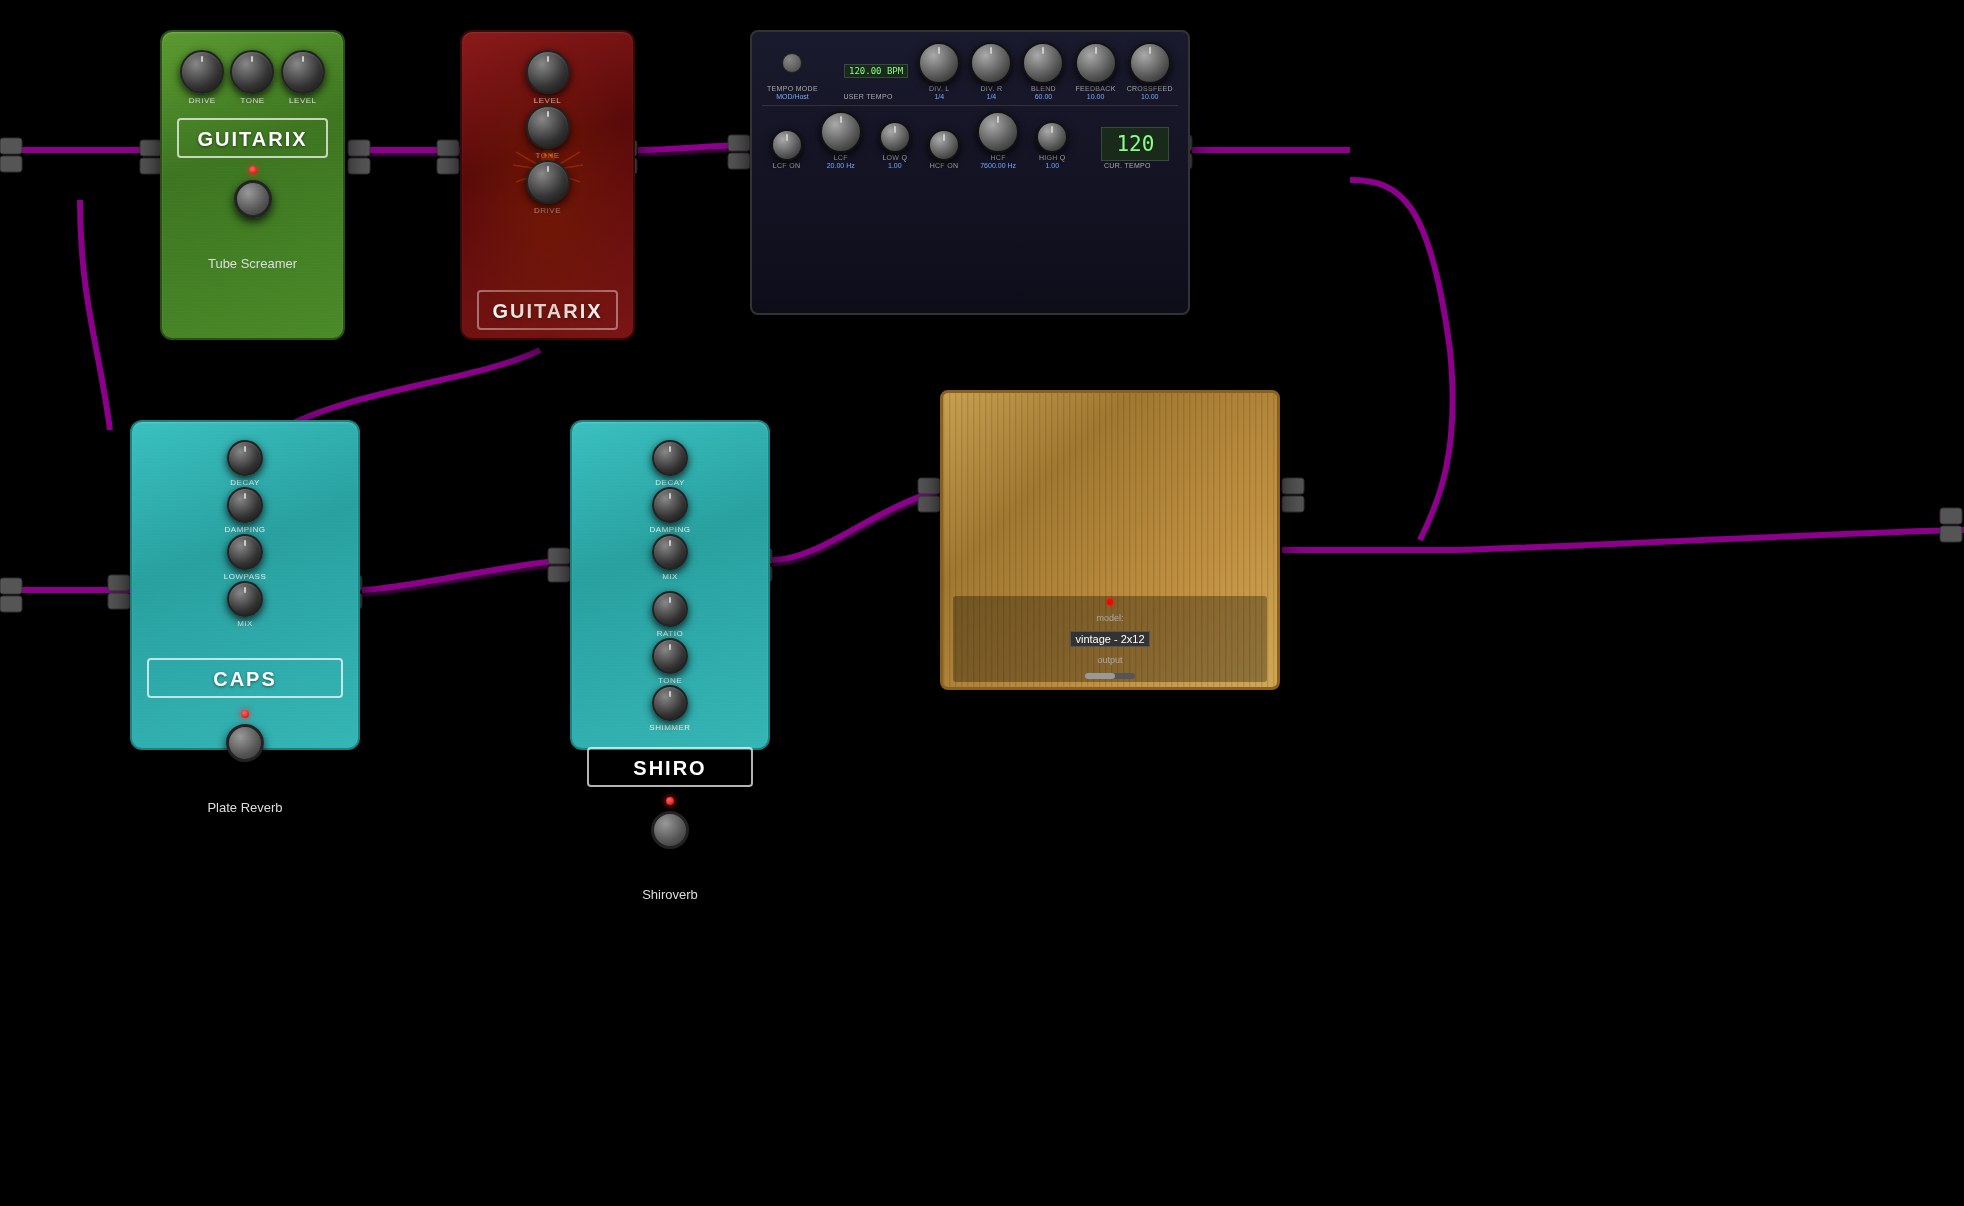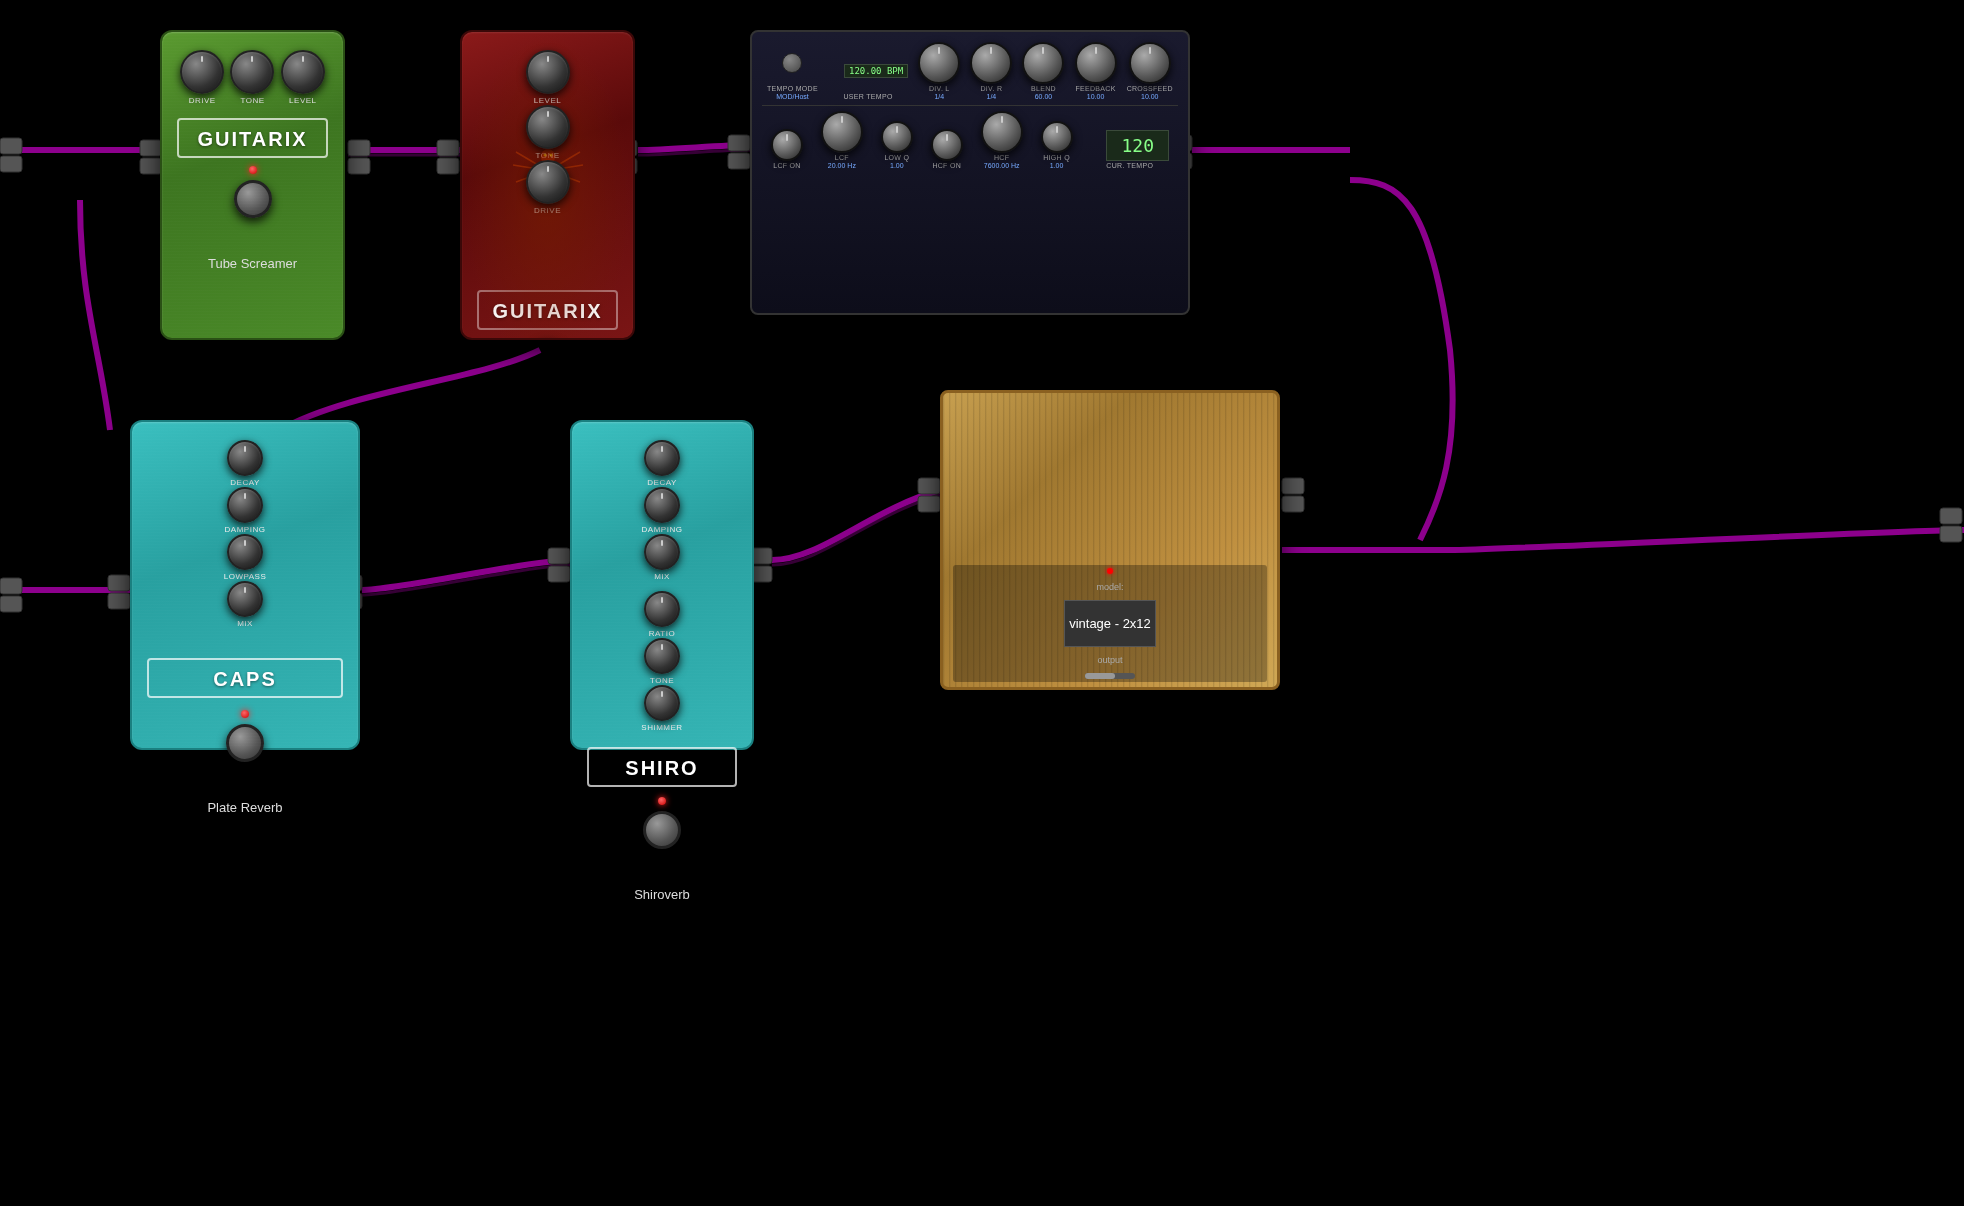--- a/index.html
+++ b/index.html
@@ -272,21 +272,21 @@
       background: linear-gradient(160deg, #3abfbf 0%, #28a0a0 40%, #35b5b5 100%);
       border-radius: 12px;
       border: 2px solid #1a8080;
       box-shadow: 0 8px 24px rgba(0,0,0,0.8), inset 0 1px 2px rgba(255,255,255,0.2);
     }
 
     
     .shiro-reverb {
       left: 570px;
       top: 420px;
-      width: 184px;
+      width: 200px;
       height: 330px;
       background: linear-gradient(160deg, #3abfbf 0%, #28a0a0 40%, #35b5b5 100%);
       border-radius: 12px;
       border: 2px solid #1a8080;
       box-shadow: 0 8px 24px rgba(0,0,0,0.8), inset 0 1px 2px rgba(255,255,255,0.2);
     }
 
     
     .mod-amp {
       left: 940px;
@@ -344,25 +344,25 @@
       background: rgba(0,0,0,0.3);
       padding: 3px 6px;
       border-radius: 3px;
       flex-direction: column;
     }
     .mod-ctrl-label {
       font-size: 9px;
       color: #aaa;
     }
     .mod-ctrl-select {
-      font-size: 13px;
+      font-size: 11px;
       color: #fff;
       background: #333;
       border: 1px solid #555;
-      padding: 15px 4px;
+      padding: 1px 4px;
     }
     .mod-led-red {
       width: 6px;
       height: 6px;
       border-radius: 50%;
       background: #f00;
       box-shadow: 0 0 4px #f00;
     }
 
     
@@ -616,21 +616,21 @@
       <span class="delay-value">7600.00 Hz</span>
     </div>
 
     <div class="delay-knob-group">
       <div class="delay-knob sm"></div>
       <span class="delay-label">HIGH Q</span>
       <span class="delay-value">1.00</span>
     </div>
 
     <div class="delay-knob-group">
-      <div class="delay-lcd" style="font-size:18px; padding:4px 14px; min-width:44px;">120</div>
+      <div class="delay-lcd" style="font-size:21px; padding:4px 14px; min-width:44px;">120</div>
       <span class="delay-label">CUR. TEMPO</span>
     </div>
   </div>
 
 </div>
 
 <div class="pedal caps-reverb">
   <div class="scratch-texture"></div>
 
   <div class="knobs-row" style="padding: 18px 10px 5px; justify-content: space-around;">

